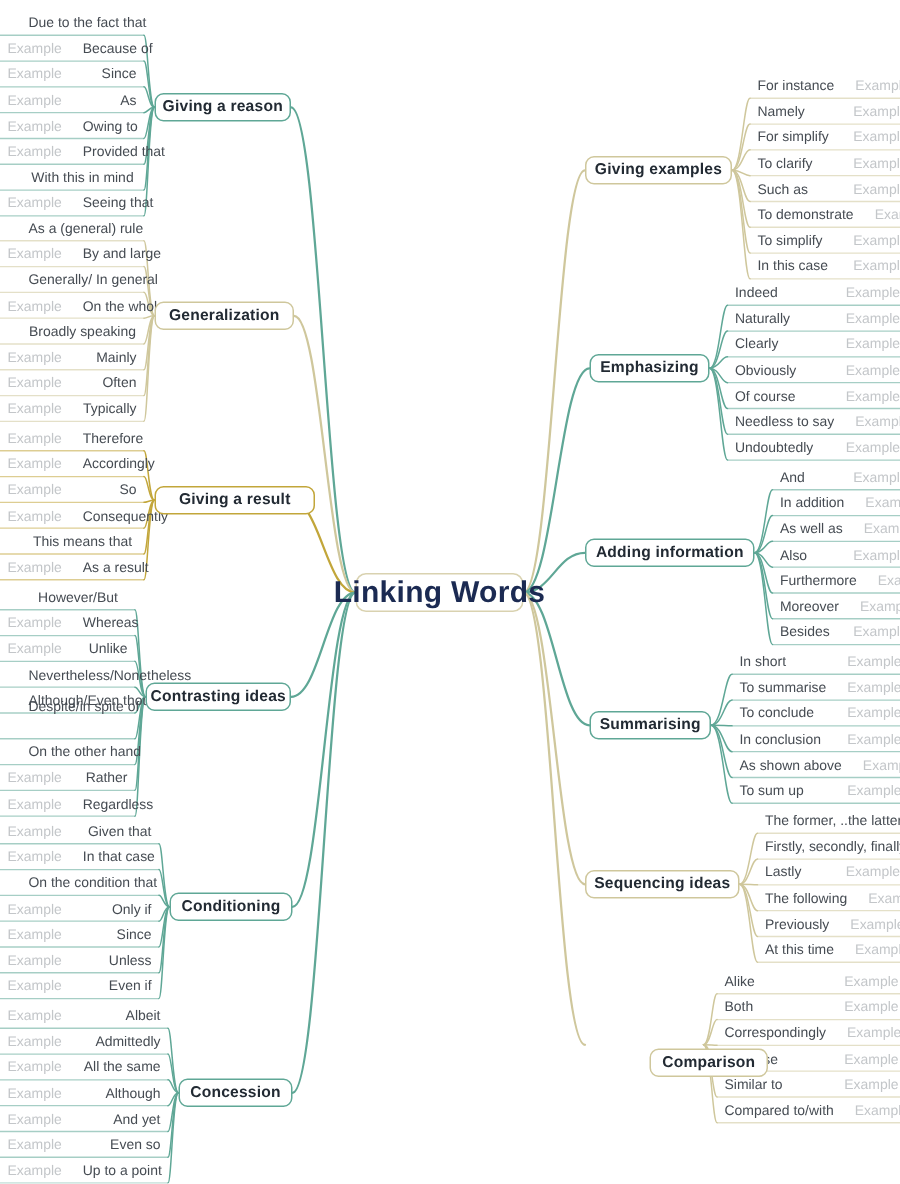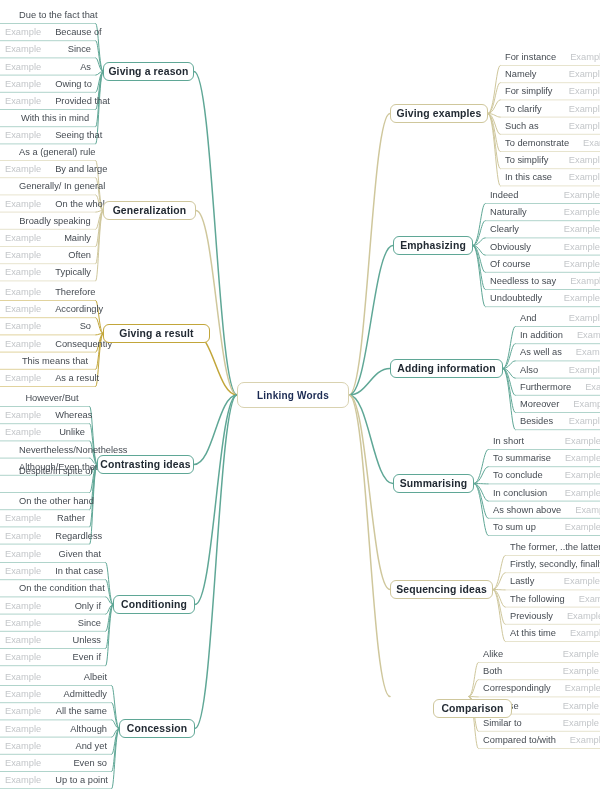--- a/index.html
+++ b/index.html
@@ -13,21 +13,21 @@
 
   
   .center-node{
     position:absolute;
     box-sizing:border-box;
     border:1.4px solid #d9d2b0;
     border-radius:7px;
     background:#ffffff;
     color:#1b2a52;
     font-weight:bold;
-    font-size:10px;
+    font-size:20px;
     letter-spacing:.2px;
     display:flex;align-items:center;justify-content:center;
     white-space:nowrap;
     z-index:6;
   }
 
   
   .branch-node{
     position:absolute;
     box-sizing:border-box;

